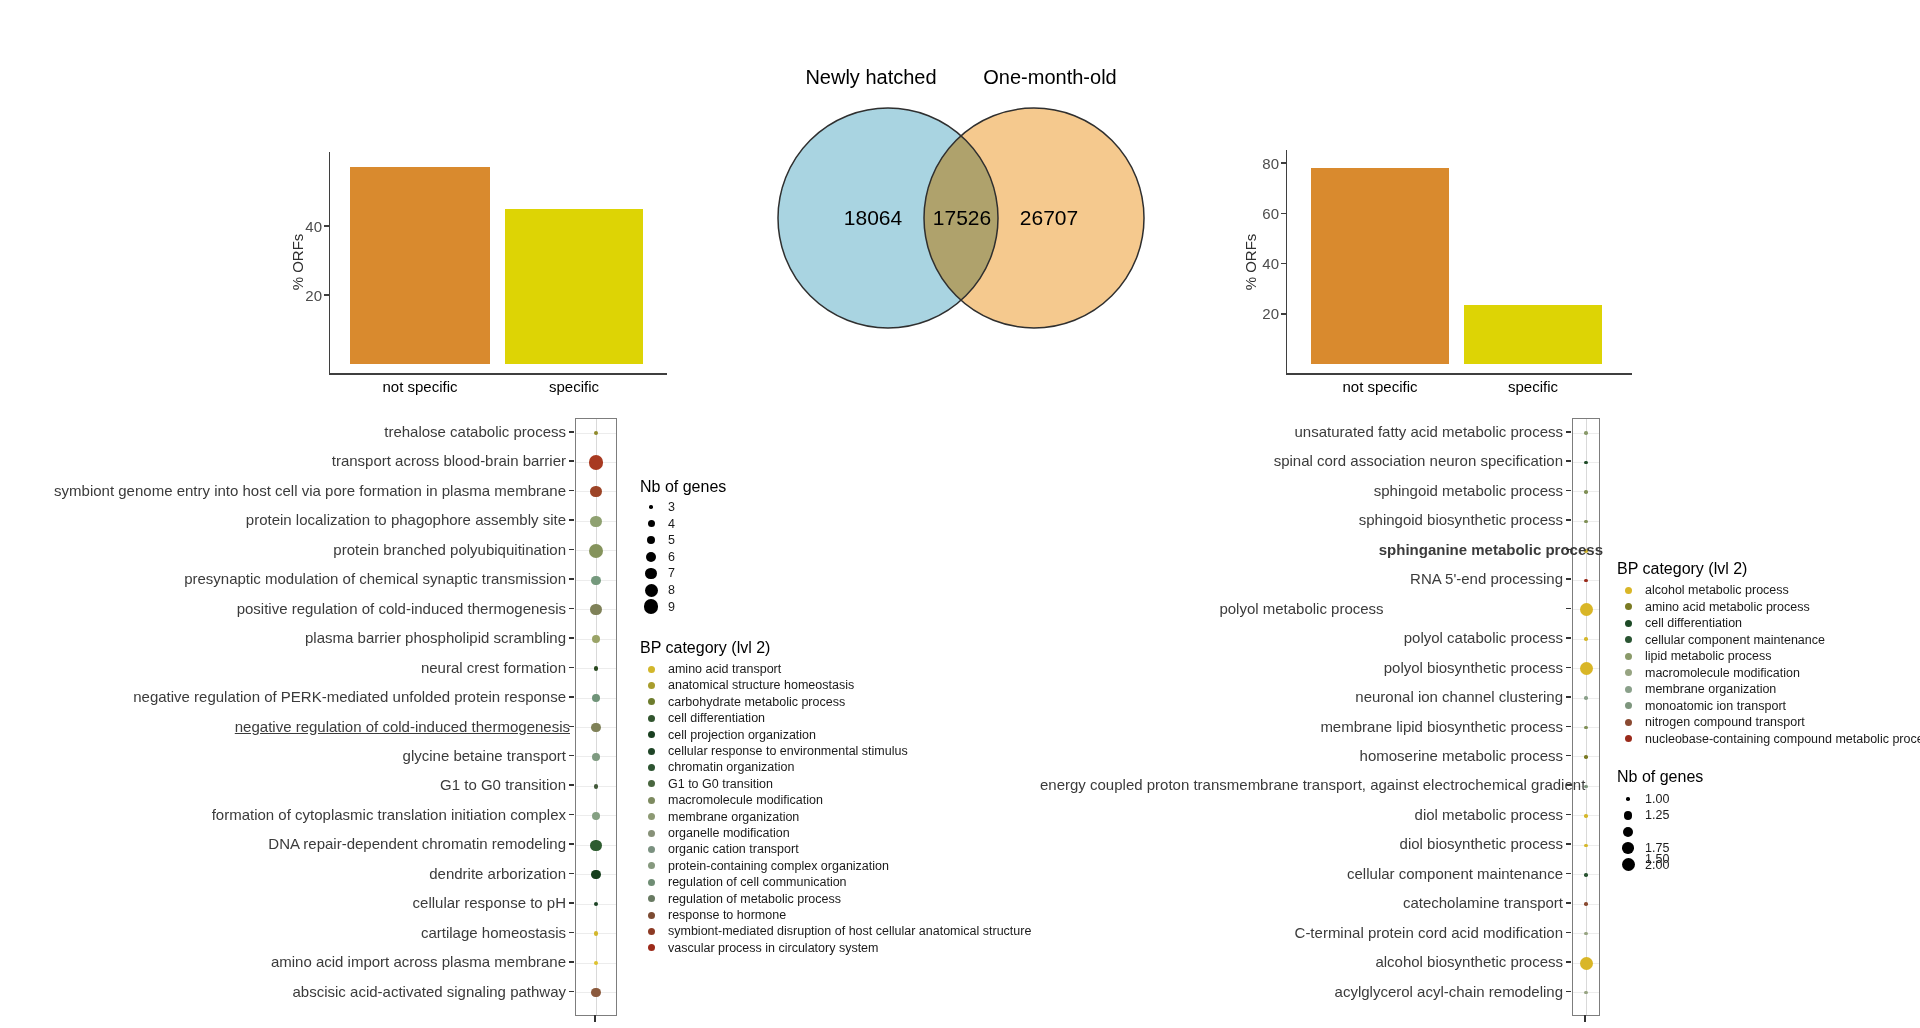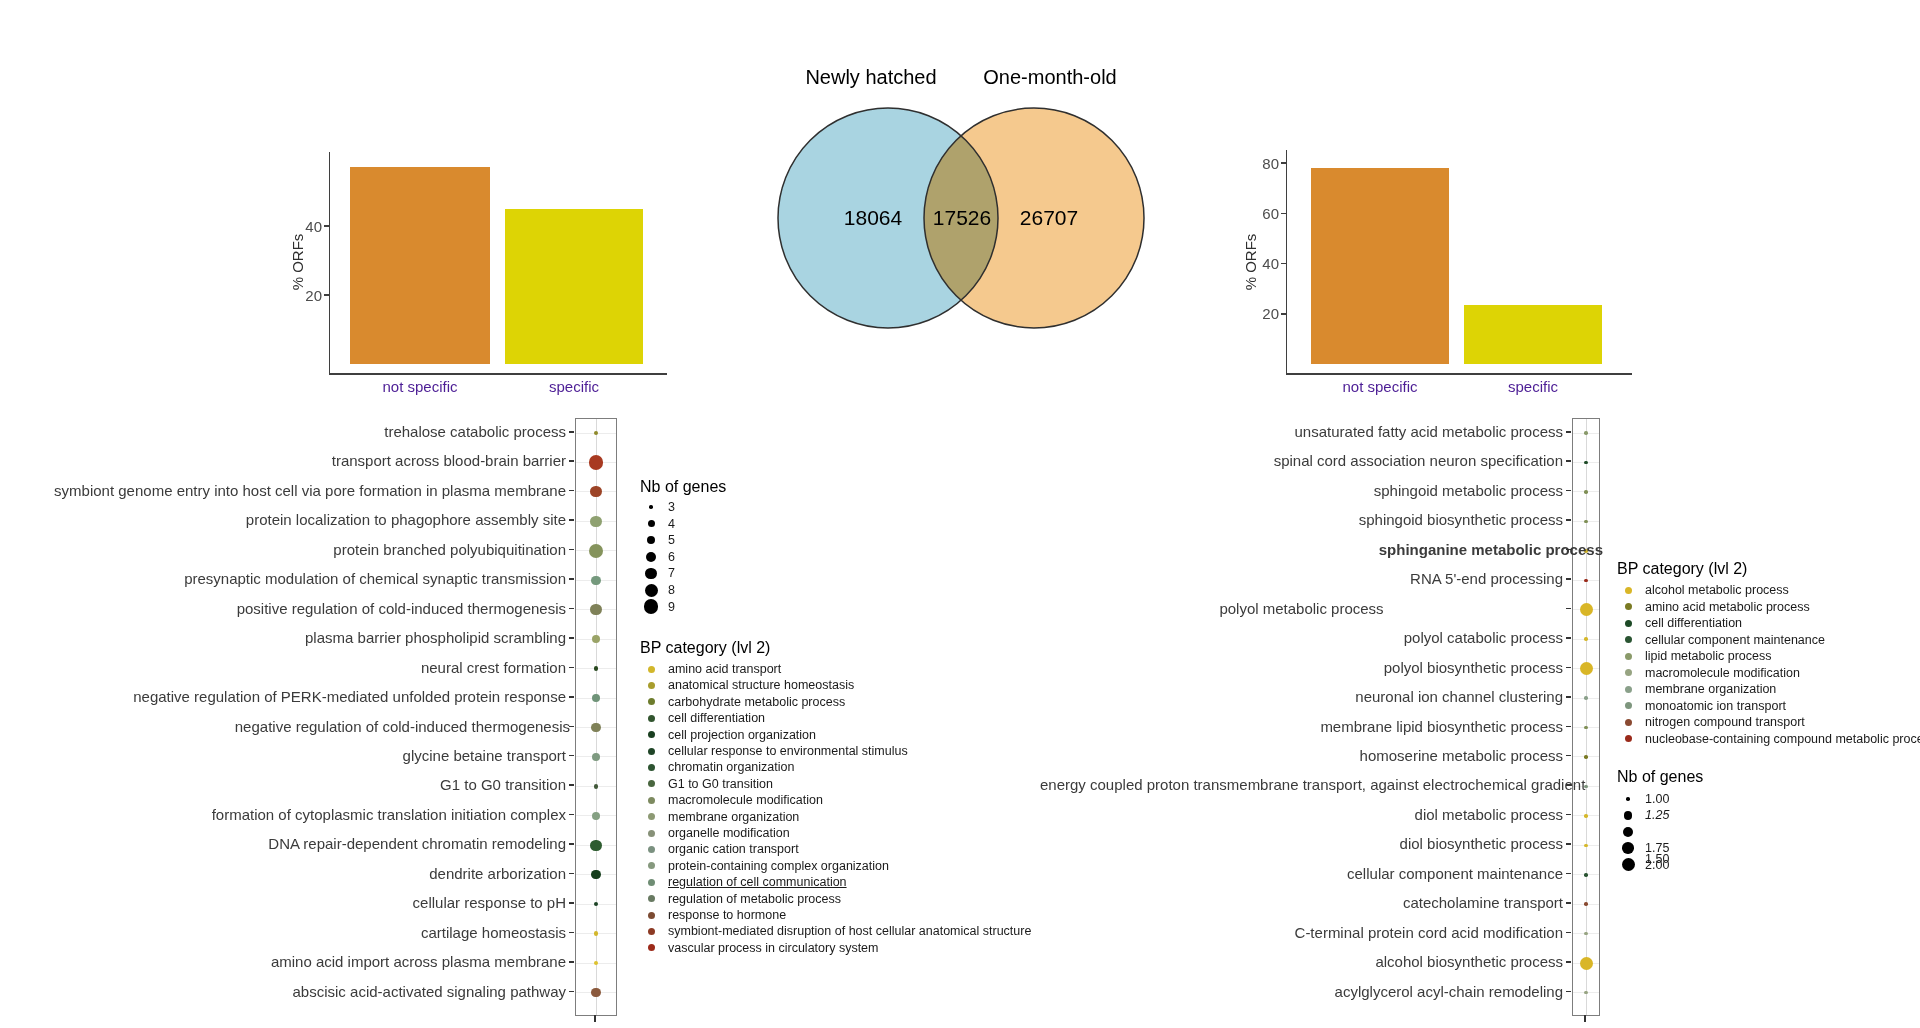--- a/index.html
+++ b/index.html
@@ -6,21 +6,21 @@
   #canvas{
     position:relative;width:1920px;height:1028px;background:#ffffff;overflow:hidden;
     font-family:"Liberation Sans", sans-serif;
   }
   .abs{position:absolute;}
   .venn-title{position:absolute;width:220px;text-align:center;font-size:20px;color:#000;}
   .venn-num{position:absolute;width:110px;text-align:center;font-size:21px;color:#000;}
   .ylabel{position:absolute;font-size:15px;color:#2f2f2f;white-space:nowrap;
           transform:translate(-50%,-50%) rotate(-90deg);}
   .tick-label{position:absolute;width:46px;text-align:right;font-size:15px;color:#4d4d4d;}
-  .cat-label{position:absolute;width:140px;text-align:center;font-size:15px;color:#4c1d95;}
+  .cat-label{position:absolute;width:140px;text-align:center;font-size:15px;color:#000000;}
   .go-label{position:absolute;text-align:right;font-size:15px;color:#3b3b3b;white-space:nowrap;line-height:18px;}
   .legend-title{position:absolute;font-size:16px;color:#000;white-space:nowrap;}
   .legend-item-label{position:absolute;font-size:12.5px;color:#1a1a1a;white-space:nowrap;line-height:14px;}
   .dot{position:absolute;border-radius:50%;}
   .hline,.vline{position:absolute;}
 </style>
 </head>
 <body>
 
 <div id="canvas">
@@ -132,21 +132,21 @@
       <div class="go-label" style="left: 40px; top: 570.25px; width: 526px;">presynaptic modulation of chemical synaptic transmission</div>
       <div class="hline" style="left: 569px; top: 578.25px; width: 5px; height: 1.5px; background: rgb(51, 51, 51);"></div>
       <div class="go-label" style="left: 40px; top: 599.7px; width: 526px;">positive regulation of cold-induced thermogenesis</div>
       <div class="hline" style="left: 569px; top: 607.7px; width: 5px; height: 1.5px; background: rgb(51, 51, 51);"></div>
       <div class="go-label" style="left: 40px; top: 629.15px; width: 526px;">plasma barrier phospholipid scrambling</div>
       <div class="hline" style="left: 569px; top: 637.15px; width: 5px; height: 1.5px; background: rgb(51, 51, 51);"></div>
       <div class="go-label" style="left: 40px; top: 658.6px; width: 526px;">neural crest formation</div>
       <div class="hline" style="left: 569px; top: 666.6px; width: 5px; height: 1.5px; background: rgb(51, 51, 51);"></div>
       <div class="go-label" style="left: 40px; top: 688.05px; width: 526px;">negative regulation of PERK-mediated unfolded protein response</div>
       <div class="hline" style="left: 569px; top: 696.05px; width: 5px; height: 1.5px; background: rgb(51, 51, 51);"></div>
-      <div class="go-label" style="left: 44px; top: 717.5px; width: 526px;">negative regulation of cold-induced thermogenesis</div>
+      <div class="go-label" style="left: 44px; top: 717.5px; width: 526px; text-decoration: underline;">negative regulation of cold-induced thermogenesis</div>
       <div class="hline" style="left: 569px; top: 725.5px; width: 5px; height: 1.5px; background: rgb(51, 51, 51);"></div>
       <div class="go-label" style="left: 40px; top: 746.95px; width: 526px;">glycine betaine transport</div>
       <div class="hline" style="left: 569px; top: 754.95px; width: 5px; height: 1.5px; background: rgb(51, 51, 51);"></div>
       <div class="go-label" style="left: 40px; top: 776.4px; width: 526px;">G1 to G0 transition</div>
       <div class="hline" style="left: 569px; top: 784.4px; width: 5px; height: 1.5px; background: rgb(51, 51, 51);"></div>
       <div class="go-label" style="left: 40px; top: 805.85px; width: 526px;">formation of cytoplasmic translation initiation complex</div>
       <div class="hline" style="left: 569px; top: 813.85px; width: 5px; height: 1.5px; background: rgb(51, 51, 51);"></div>
       <div class="go-label" style="left: 40px; top: 835.3px; width: 526px;">DNA repair-dependent chromatin remodeling</div>
       <div class="hline" style="left: 569px; top: 843.3px; width: 5px; height: 1.5px; background: rgb(51, 51, 51);"></div>
       <div class="go-label" style="left: 40px; top: 864.75px; width: 526px;">dendrite arborization</div>
@@ -284,21 +284,21 @@
       <div class="legend-item-label" style="left: 668px; top: 793.2px;">macromolecule modification</div>
       <div class="dot" style="left: 647.5px; top: 813.1px; width: 7px; height: 7px; background: rgb(141, 154, 116);"></div>
       <div class="legend-item-label" style="left: 668px; top: 809.6px;">membrane organization</div>
       <div class="dot" style="left: 647.5px; top: 829.5px; width: 7px; height: 7px; background: rgb(135, 145, 120);"></div>
       <div class="legend-item-label" style="left: 668px; top: 826px;">organelle modification</div>
       <div class="dot" style="left: 647.5px; top: 845.9px; width: 7px; height: 7px; background: rgb(123, 145, 128);"></div>
       <div class="legend-item-label" style="left: 668px; top: 842.4px;">organic cation transport</div>
       <div class="dot" style="left: 647.5px; top: 862.3px; width: 7px; height: 7px; background: rgb(134, 153, 126);"></div>
       <div class="legend-item-label" style="left: 668px; top: 858.8px;">protein-containing complex organization</div>
       <div class="dot" style="left: 647.5px; top: 878.7px; width: 7px; height: 7px; background: rgb(111, 141, 116);"></div>
-      <div class="legend-item-label" style="left: 668px; top: 875.2px; text-decoration: underline;">regulation of cell communication</div>
+      <div class="legend-item-label" style="left: 668px; top: 875.2px;">regulation of cell communication</div>
       <div class="dot" style="left: 647.5px; top: 895.1px; width: 7px; height: 7px; background: rgb(104, 122, 98);"></div>
       <div class="legend-item-label" style="left: 668px; top: 891.6px;">regulation of metabolic process</div>
       <div class="dot" style="left: 647.5px; top: 911.5px; width: 7px; height: 7px; background: rgb(124, 75, 51);"></div>
       <div class="legend-item-label" style="left: 668px; top: 908px;">response to hormone</div>
       <div class="dot" style="left: 647.5px; top: 927.9px; width: 7px; height: 7px; background: rgb(140, 58, 36);"></div>
       <div class="legend-item-label" style="left: 668px; top: 924.4px;">symbiont-mediated disruption of host cellular anatomical structure</div>
       <div class="dot" style="left: 647.5px; top: 944.3px; width: 7px; height: 7px; background: rgb(156, 42, 26);"></div>
       <div class="legend-item-label" style="left: 668px; top: 940.8px;">vascular process in circulatory system</div>
     </div>
   <div id="legend-right">
@@ -320,21 +320,21 @@
       <div class="dot" style="left: 1624.5px; top: 702px; width: 7px; height: 7px; background: rgb(126, 150, 126);"></div>
       <div class="legend-item-label" style="left: 1645px; top: 698.5px;">monoatomic ion transport</div>
       <div class="dot" style="left: 1624.5px; top: 718.5px; width: 7px; height: 7px; background: rgb(138, 74, 50);"></div>
       <div class="legend-item-label" style="left: 1645px; top: 715px;">nitrogen compound transport</div>
       <div class="dot" style="left: 1624.5px; top: 735px; width: 7px; height: 7px; background: rgb(154, 42, 26);"></div>
       <div class="legend-item-label" style="left: 1645px; top: 731.5px;">nucleobase-containing compound metabolic process</div>
       <div class="legend-title" style="left: 1617px; top: 768px;">Nb of genes</div>
       <div class="dot" style="left: 1626.25px; top: 797.25px; width: 3.5px; height: 3.5px; background: rgb(0, 0, 0);"></div>
       <div class="legend-item-label" style="left: 1645px; top: 792px;">1.00</div>
       <div class="dot" style="left: 1623.75px; top: 811.15px; width: 8.5px; height: 8.5px; background: rgb(0, 0, 0);"></div>
-      <div class="legend-item-label" style="left: 1645px; top: 808.4px; font-style: italic;">1.25</div>
+      <div class="legend-item-label" style="left: 1645px; top: 808.4px;">1.25</div>
       <div class="dot" style="left: 1623px; top: 826.8px; width: 10px; height: 10px; background: rgb(0, 0, 0);"></div>
       <div class="legend-item-label" style="left: 1645px; top: 824.8px; margin-top: 27px;">1.50</div>
       <div class="dot" style="left: 1622.25px; top: 842.45px; width: 11.5px; height: 11.5px; background: rgb(0, 0, 0);"></div>
       <div class="legend-item-label" style="left: 1645px; top: 841.2px;">1.75</div>
       <div class="dot" style="left: 1621.5px; top: 858.1px; width: 13px; height: 13px; background: rgb(0, 0, 0);"></div>
       <div class="legend-item-label" style="left: 1645px; top: 857.6px;">2.00</div>
     </div>
 </div>
 
 </body></html>

